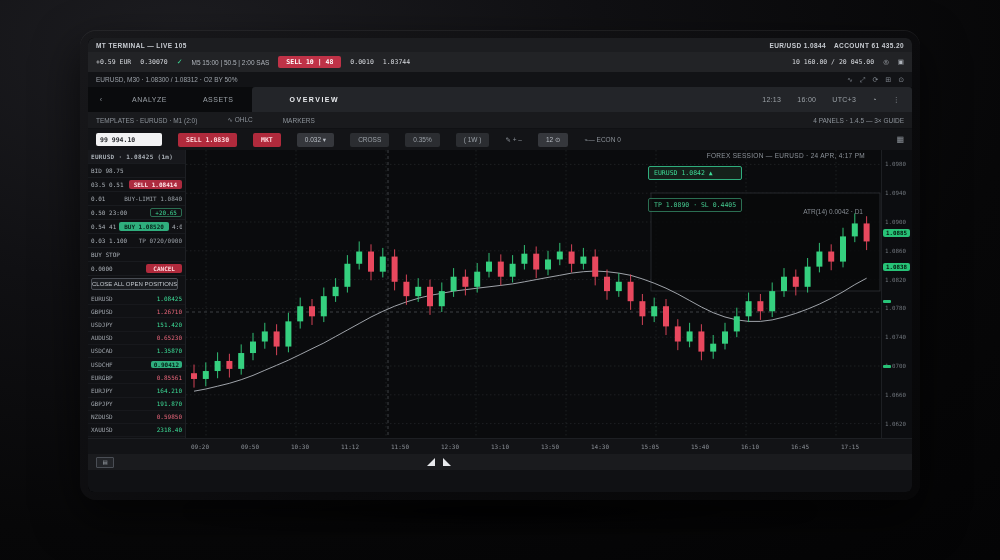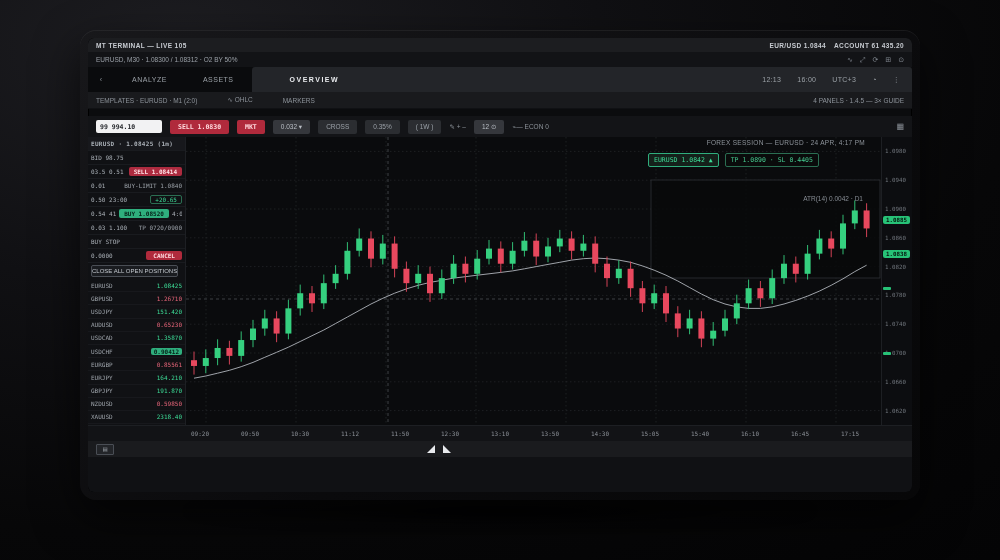--- a/index.html
+++ b/index.html
@@ -33,22 +33,22 @@
   .tab-back{width:26px;display:flex;align-items:center;justify-content:center;color:#8a9097;}
   .tab{display:flex;align-items:center;padding:0 18px;color:#9aa0a6;letter-spacing:.5px;}
   .tab-active{flex:1;background:#232529;color:#e8eaed;display:flex;align-items:center;padding:0 0 0 38px;
     letter-spacing:1.5px;font-weight:bold;border-radius:3px 3px 0 0;gap:0;}
   .tab-active .right{margin-left:auto;display:flex;align-items:center;gap:16px;color:#9aa0a6;
     font-weight:normal;letter-spacing:.3px;padding-right:12px;}
   
   .inforow{height:16px;background:#191a1d;display:flex;align-items:center;padding:0 8px;gap:30px;
     font-size:6.5px;color:#8d939a;flex:0 0 auto;border-bottom:1px solid #101114;}
   .inforow .far{margin-left:auto;}
-  .controlrow{height:21px;background:#131417;display:flex;align-items:center;padding:0 8px;gap:8px;
-    font-size:6.5px;color:#9aa0a7;flex:0 0 auto;margin-top:7px;}
+  .controlrow{height:21px;background:#131417;display:flex;align-items:center;padding:0 8px;gap:16px;
+    font-size:6.5px;color:#9aa0a7;flex:0 0 auto;}
   .ctl-input{width:58px;height:13px;background:#f2f2f3;border:none;border-radius:2px;color:#26282c;
     font-size:6.5px;font-family:"DejaVu Sans Mono",monospace;padding:0 4px;font-weight:bold;}
   .btn{border:none;border-radius:2px;height:14px;font-size:6.5px;display:flex;align-items:center;
     justify-content:center;padding:0 8px;cursor:pointer;}
   .btn.red{background:#b02a3c;color:#ffd9de;font-weight:bold;font-family:"DejaVu Sans Mono",monospace;}
   .btn.gray{background:#35373c;color:#b9bec5;}
   .btn.dim{background:#2b2d31;color:#9aa0a7;}
   .ctl-text{color:#8d939a;}
   .ctl-far{margin-left:auto;color:#8d939a;font-size:8px;}
   
@@ -68,21 +68,21 @@
   .wl-row{display:flex;align-items:center;padding:0 3px;height:12.2px;border-bottom:1px solid #17181c;}
   .wl-sym{color:#9ea4ab;font-family:"DejaVu Sans Mono",monospace;white-space:nowrap;}
   .wl-px{margin-left:auto;font-family:"DejaVu Sans Mono",monospace;color:#8d939a;}
   .wl-px.up{color:#3ddc97;} .wl-px.dn{color:#e8667a;}
   .wl-px.hl{background:#2fae7d;color:#06231a;border-radius:2px;padding:0 3px;font-weight:bold;}
   
   .chartarea{position:relative;width:695px;height:288px;flex:0 0 auto;background:#0a0b0d;}
   .chartarea svg{position:absolute;left:0;top:0;}
   .chart-session{position:absolute;top:2px;right:16px;font-size:6.5px;color:#8d939a;letter-spacing:.3px;}
   .chart-indicator{position:absolute;top:58px;right:18px;font-size:6.5px;color:#878d94;}
-  .tooltip{position:absolute;left:462px;top:16px;display:flex;gap:6px;}
+  .tooltip{position:absolute;left:462px;top:16px;display:flex;gap:18px;flex-direction:column;}
   .tt1{background:#15211b;border:1px solid #2fae7d;border-radius:2px;color:#3ddc97;font-size:6.5px;
     padding:2px 5px;font-family:"DejaVu Sans Mono",monospace;}
   .tt2{background:rgba(10,12,11,.7);border:1px solid #2b6e52;border-radius:2px;color:#45c98f;font-size:6.5px;
     padding:2px 5px;font-family:"DejaVu Sans Mono",monospace;}
   
   .priceaxis{position:relative;width:31px;border-left:1px solid #1d1f23;background:#0c0d10;flex:0 0 auto;}
   .pa-tick{position:absolute;left:3px;font-size:5.8px;color:#6f747b;font-family:"DejaVu Sans Mono",monospace;}
   .pa-tag{position:absolute;left:1px;background:#27c277;color:#04140c;border-radius:2px;font-size:5.8px;
     font-weight:bold;padding:1px 3px;font-family:"DejaVu Sans Mono",monospace;}
   .pa-dot{position:absolute;left:1px;width:8px;height:3px;background:#27c277;border-radius:1px;}
@@ -106,20 +106,33 @@
   <div class="monitor">
     <div class="screen">
 
       <div class="titlebar">
         <span>MT TERMINAL — LIVE 105</span>
         <span class="spacer"></span>
         <span>EUR/USD 1.0844</span>
         <span>ACCOUNT 61 435.20</span>
       </div>
 
+      <div class="quotebar">
+        <span class="num">+0.59 EUR</span>
+        <span class="num">0.30070</span>
+        <span class="check">✓</span>
+        <span>M5 15:00 | 50.5 | 2:00 SAS</span>
+        <span class="badge-red">SELL 10 | 48</span>
+        <span class="num">0.0010</span>
+        <span class="num">1.03744</span>
+        <span style="flex:1"></span>
+        <span class="num">10 160.00 / 20 045.00</span>
+        <span>◎</span>
+        <span>▣</span>
+      </div>
 
       <div class="symbolbar">
         <span>EURUSD, M30 · 1.08300 / 1.08312 · O2 BY 50%</span>
         <span class="icons" id="symbolbar-icons">
             <span>∿</span>
             <span>⤢</span>
             <span>⟳</span>
             <span>⊞</span>
             <span>⊙</span>
           </span>

